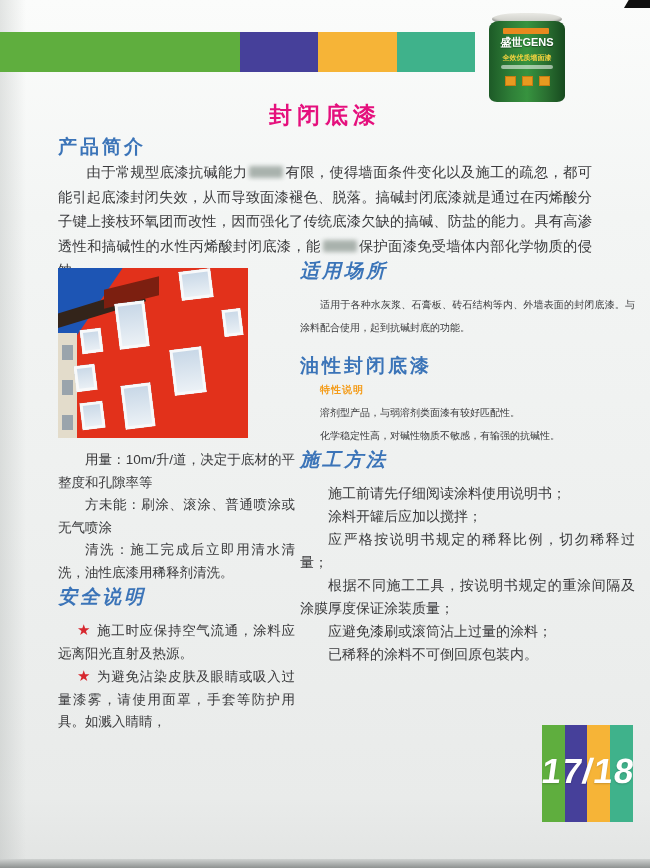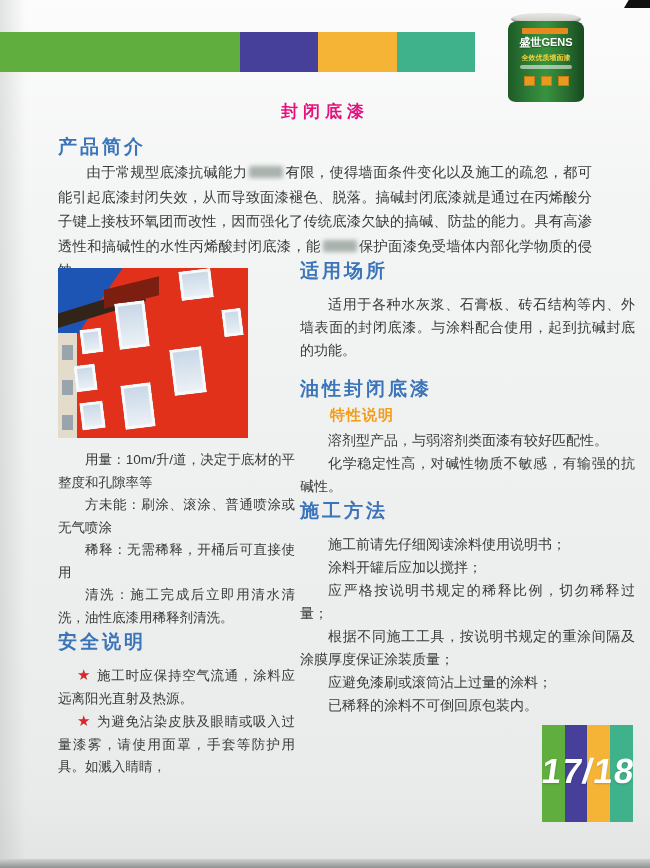--- a/index.html
+++ b/index.html
@@ -13,57 +13,57 @@
     background:linear-gradient(90deg,rgba(160,165,163,.28),rgba(160,165,163,0));pointer-events:none;}
   
   .topbar{position:absolute;left:0;top:32px;height:40px;width:475px;display:flex;}
   .seg-green{width:240px;background:#5fae3e;}
   .seg-purple{width:78px;background:#46409a;}
   .seg-yellow{width:79px;background:#f6b437;}
   .seg-teal{width:78px;background:#3fb28b;}
   .corner-mark{position:absolute;right:0;top:0;width:26px;height:8px;background:#101010;
     clip-path:polygon(18% 0,100% 0,100% 100%,0 100%);}
   
-  .can{position:absolute;left:508px;top:13px;width:76px;height:104px;padding-left:20px;}
+  .can{position:absolute;left:489px;top:13px;width:76px;height:104px;padding-left:20px;}
   .can .lid{position:absolute;left:3px;top:0;width:70px;height:12px;background:linear-gradient(180deg,#e9e9e4,#c2c3bd);
     border-radius:50% / 60%;box-shadow:inset 0 -2px 2px rgba(0,0,0,.25);}
   .can .body{position:absolute;left:0;top:8px;width:76px;height:81px;
     background:linear-gradient(90deg,#1d5a27,#2f8038 30%,#37933f 50%,#2a7031 75%,#174a1f);
     border-radius:10px 10px 8px 8px / 8px 8px 6px 6px;overflow:hidden;}
   .can .banner{position:absolute;left:14px;top:7px;width:46px;height:6px;background:#e8891e;border-radius:1px;}
   .can .brand{position:absolute;left:0;top:15px;width:100%;text-align:center;color:#ffffff;
     font-weight:bold;font-size:11px;letter-spacing:0;line-height:12px;text-shadow:0 1px 1px rgba(0,0,0,.4);}
   .can .product{position:absolute;left:0;top:33px;width:100%;text-align:center;color:#f2d23f;
     font-size:7px;font-weight:bold;line-height:8px;}
   .can .fineprint{position:absolute;left:12px;top:44px;width:52px;height:4px;background:rgba(255,255,255,.55);
     border-radius:2px;filter:blur(.4px);}
   .can .chips{position:absolute;left:0;top:55px;width:100%;display:flex;justify-content:center;gap:6px;}
   .can .chips i{display:block;width:9px;height:8px;background:#e79a20;border:1px solid #c97c12;}
   
   .title{position:absolute;left:0;top:100px;width:650px;margin:0;text-align:center;
-    color:#e5107d;font-size:17px;font-weight:bold;letter-spacing:5px;}
+    color:#e5107d;font-size:23px;font-weight:bold;letter-spacing:5px;}
   .h-blue{margin:0;color:#3b74b8;font-size:19px;font-weight:bold;letter-spacing:3px;}
-  .h-orange{margin:0;color:#f49c19;font-size:15px;font-weight:bold;letter-spacing:1px;}
+  .h-orange{margin:0;color:#f49c19;font-size:10px;font-weight:bold;letter-spacing:1px;}
   
   .intro-h{position:absolute;left:58px;top:134px;}
   .intro-p{position:absolute;left:58px;top:160px;width:534px;margin:0;
     font-size:14.3px;line-height:24.5px;text-indent:2em;text-align:justify;}
   .redact{display:inline-block;width:34px;height:12px;background:#a9b2ad;border-radius:2px;
     filter:blur(2px);vertical-align:-1px;margin:0 2px;}
   
   .col-left{position:absolute;left:58px;top:268px;width:237px;}
   .col-right{position:absolute;left:300px;top:258px;width:335px;}
   .col-left p,.col-right p{margin:0;text-align:justify;}
   .c-item{font-size:13.5px;line-height:22.5px;text-indent:2em;}
-  .r-body{font-size:14px;line-height:23px;text-indent:2em;}
+  .r-body{font-size:10px;line-height:23px;text-indent:2em;}
   .m-item{font-size:14px;line-height:23px;text-indent:2em;}
   .safety-item{font-size:13.5px;line-height:22.5px;text-indent:1.4em;}
   .star{color:#d7282f;margin-right:6px;font-size:15px;}
   .mt-sec{}
-  .mb-head{margin-bottom:9px;}
+  .mb-head{margin-bottom:9px;font-style:italic;}
   .sub-wrap{margin:14px 0 4px 0;}
   .feat-sub{margin:0 0 4px 2em;}
   
   .photo{position:relative;width:190px;height:170px;margin-bottom:11px;background:#e2311b;overflow:hidden;}
   .photo .sky{position:absolute;left:0;top:0;width:100%;height:100%;
     background:#1d55b4;clip-path:polygon(0 0,34% 0,0 56%);}
   .photo .roof{position:absolute;left:-6%;top:20%;width:52%;height:8%;background:#33241a;
     transform:rotate(-17deg);}
   .photo .cream{position:absolute;left:0;top:38%;width:10%;height:62%;background:#e3dccb;}
   .photo .cream i{position:absolute;left:20%;width:60%;height:14%;background:#9aa4ac;display:block;}
@@ -140,21 +140,20 @@
       <div class="win w3"></div>
       <div class="win w4"></div>
       <div class="win w5"></div>
       <div class="win w6"></div>
       <div class="win w7"></div>
       <div class="win w8"></div>
     </div>
 
     <p class="c-item">用量：10m/升/道，决定于底材的平整度和孔隙率等</p>
     <p class="c-item">方未能：刷涂、滚涂、普通喷涂或无气喷涂</p>
-    <p class="c-item">稀释：无需稀释，开桶后可直接使用</p>
     <p class="c-item">清洗：施工完成后立即用清水清洗，油性底漆用稀释剂清洗。</p>
 
     <h2 class="h-blue mt-sec mb-head">安全说明</h2>
     <p class="safety-item"><span class="star">★</span><span>施工时应保持空气流通，涂料应远离阳光直射及热源。</span></p>
     <p class="safety-item"><span class="star">★</span><span>为避免沾染皮肤及眼睛或吸入过量漆雾，请使用面罩，手套等防护用具。如溅入睛睛，</span></p>
 
   </div>
 
   <div class="col-right">
     <h2 class="h-blue mb-head">适用场所</h2>

